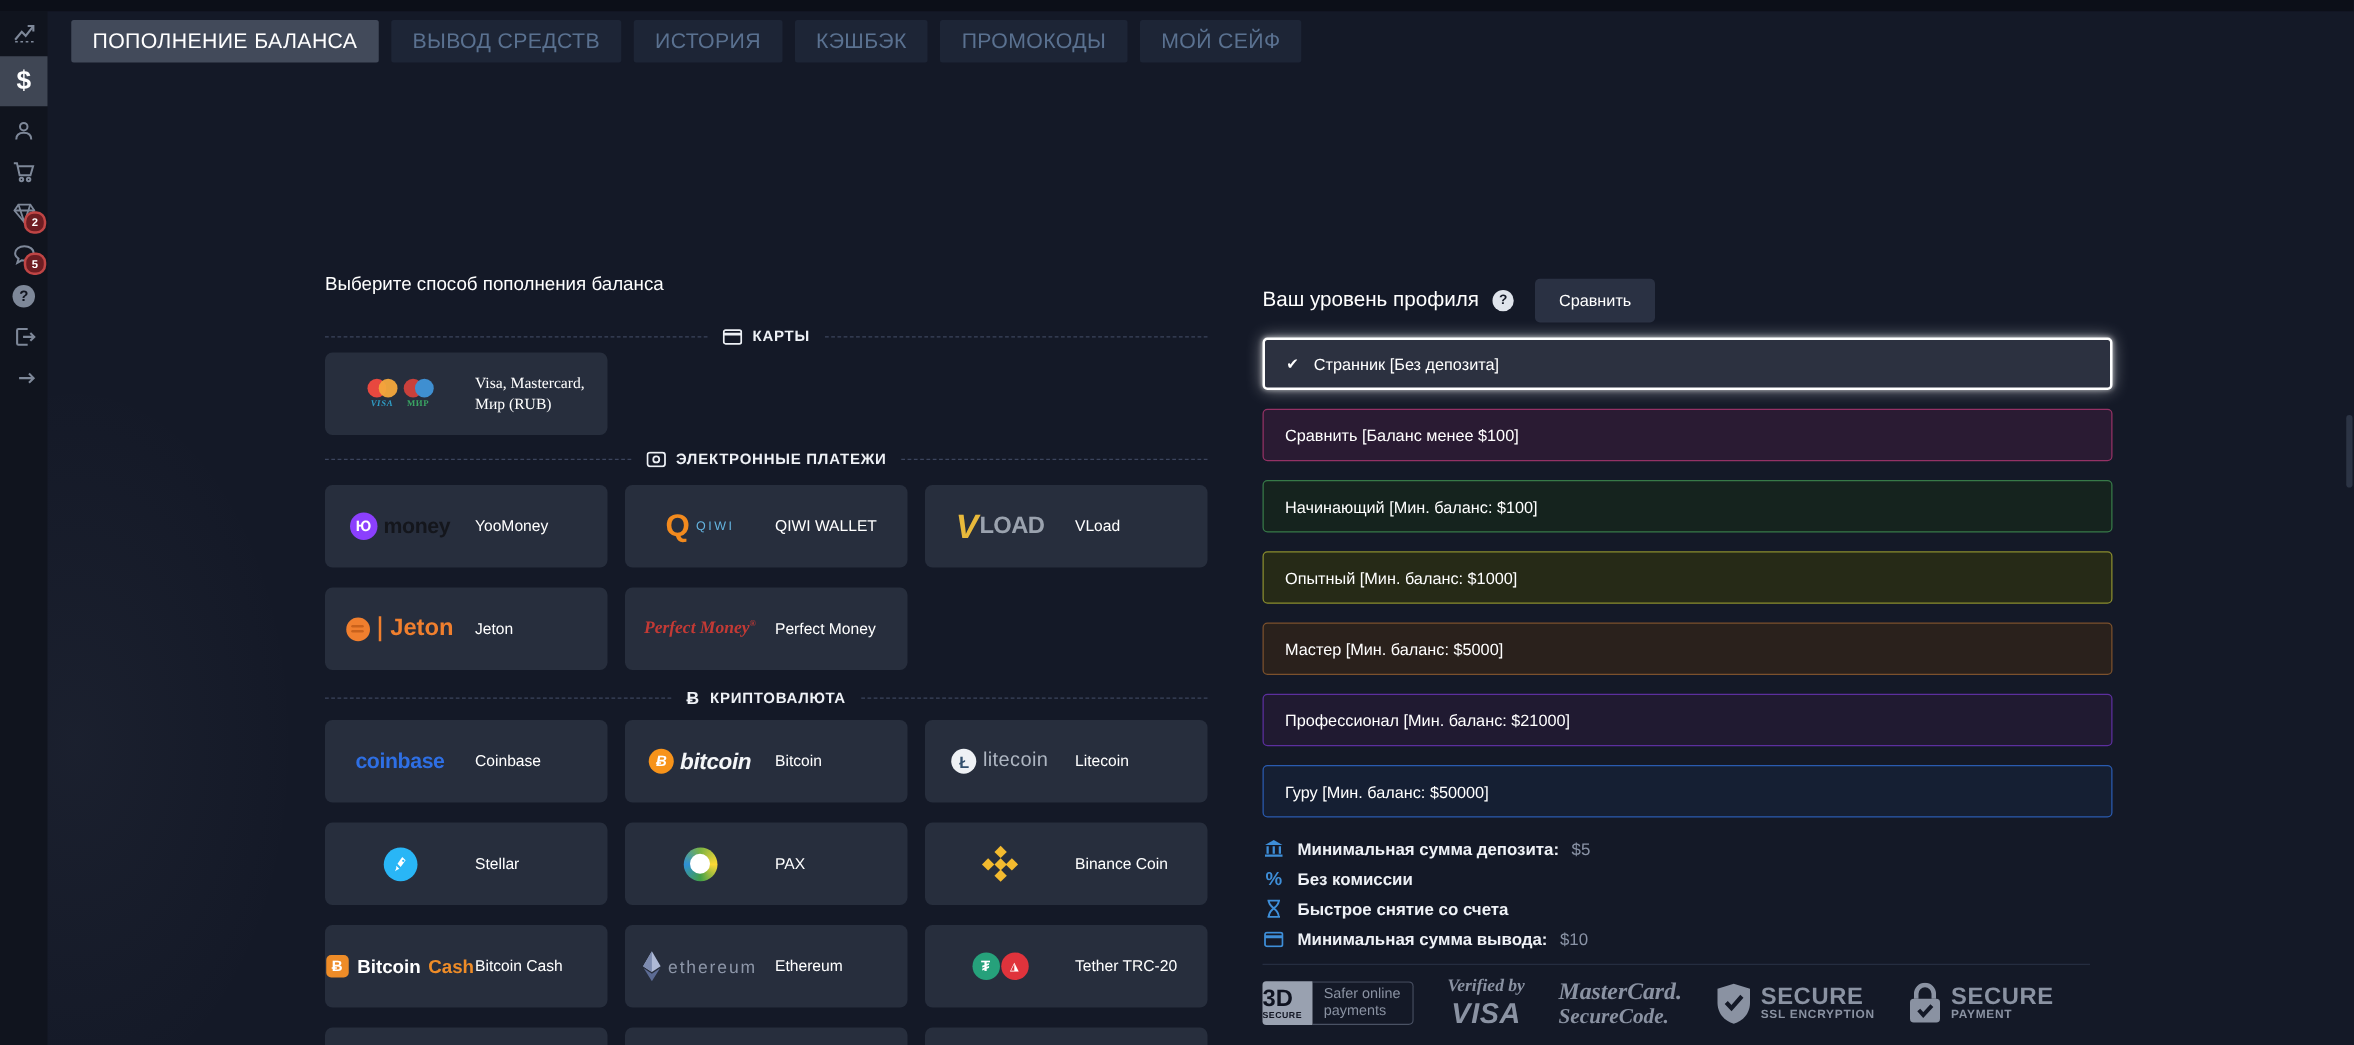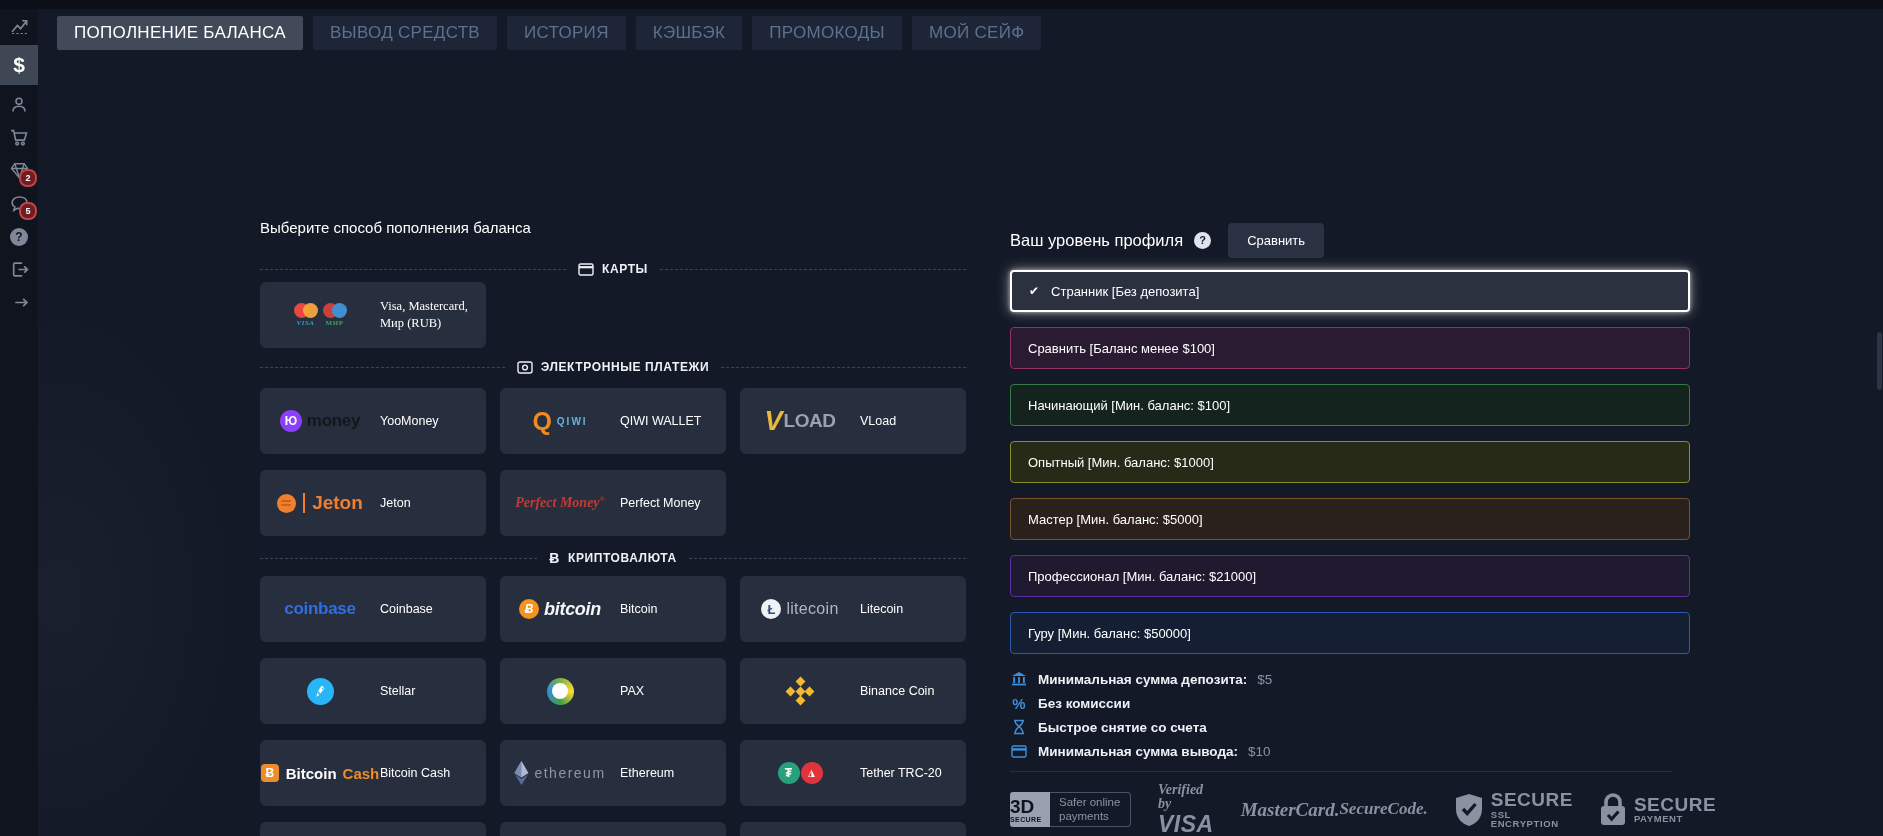--- a/index.html
+++ b/index.html
@@ -53,21 +53,21 @@
   .c.orange{background:#f4a83c;opacity:.95;}
   .c.dred{background:#c9403c;}
   .c.blue{background:#3f8fd1;}
   .visa-word{font-size:7px;font-weight:700;font-style:italic;color:#2f9ec7;margin-top:1px;letter-spacing:.5px;}
   .mir-word{font-size:7px;font-weight:700;color:#3aa463;margin-top:1px;letter-spacing:.5px;}
 
   .yoo-circle{width:22px;height:22px;border-radius:50%;background:#8b3ffd;color:#fff;font-size:12px;font-weight:800;display:flex;align-items:center;justify-content:center;}
   .yoo-word{font-size:17px;font-weight:800;color:#14161c;letter-spacing:-.3px;}
 
   .qiwi-q{font-size:25px;font-weight:800;color:#f28a1e;line-height:1;}
-  .qiwi-word{font-size:10px;font-weight:700;color:#64b4e0;letter-spacing:2px;}
+  .qiwi-word{font-size:10px;font-weight:400;color:#64b4e0;letter-spacing:2px;}
 
   .vload-v{font-size:27px;font-weight:800;font-style:italic;color:#e8b93b;line-height:1;}
   .vload-word{font-size:19px;font-weight:800;color:#9aa2ae;letter-spacing:-.5px;margin-left:-4px;}
 
   .jeton-coin{width:19px;height:19px;border-radius:50%;background:#f07f2e;position:relative;}
   .jeton-coin::after{content:"";position:absolute;left:4px;top:6px;width:10px;height:2px;background:#c9621c;border-radius:2px;box-shadow:0 4px 0 #c9621c;}
   .jeton-sep{width:2px;height:20px;background:#f07f2e;margin:0 2px;}
   .jeton-word{font-size:19px;font-weight:800;color:#f07f2e;}
 
   .pm-word{font-size:14px;font-weight:700;color:#c43a35;font-family:"Liberation Serif","DejaVu Serif",serif;font-style:italic;position:relative;}
@@ -125,21 +125,21 @@
     padding-top:11px;display:flex;align-items:center;gap:27px;color:#8a92a2;}
   .b3d{display:flex;align-items:stretch;}
   .b3d-box{width:40px;background:#99a1b0;border-radius:3px 0 0 3px;display:flex;flex-direction:column;align-items:flex-start;justify-content:center;padding:2px 0;}
   .b3d-big{color:#0f1320;font-size:19px;font-weight:800;line-height:1;}
   .b3d-small{color:#0f1320;font-size:7px;font-weight:800;letter-spacing:.4px;}
   .b3d-cap{border:1px solid #4a5264;border-left:none;border-radius:0 4px 4px 0;padding:3px 9px;
     font-size:11.5px;line-height:1.18;display:flex;align-items:center;width:62px;}
   .bv{display:flex;flex-direction:column;align-items:center;line-height:1;}
   .bv-top{font-family:"Liberation Serif","DejaVu Serif",serif;font-style:italic;font-size:14px;font-weight:700;}
   .bv-logo{font-size:23px;font-weight:800;font-style:italic;letter-spacing:.5px;margin-top:2px;}
-  .bmc{display:flex;flex-direction:row;line-height:1.05;font-family:"Liberation Serif","DejaVu Serif",serif;font-style:italic;font-weight:700;justify-content:space-between;}
+  .bmc{display:flex;flex-direction:column;line-height:1.05;font-family:"Liberation Serif","DejaVu Serif",serif;font-style:italic;font-weight:700;justify-content:space-between;}
   .bmc-1{font-size:19px;}
   .bmc-2{font-size:17px;}
   .bsec{display:flex;align-items:center;gap:8px;}
   .bsec svg{display:block;}
   .bsec-col{display:flex;flex-direction:column;line-height:1.05;}
   .bsec-word{font-size:19px;font-weight:800;letter-spacing:.5px;}
   .bsec-sub{font-size:9.5px;font-weight:700;letter-spacing:.6px;}
 
   .scroll-thumb{position:absolute;right:1px;top:332px;width:5px;height:58px;border-radius:3px;background:#2c3445;cursor:pointer;}
 </style>

